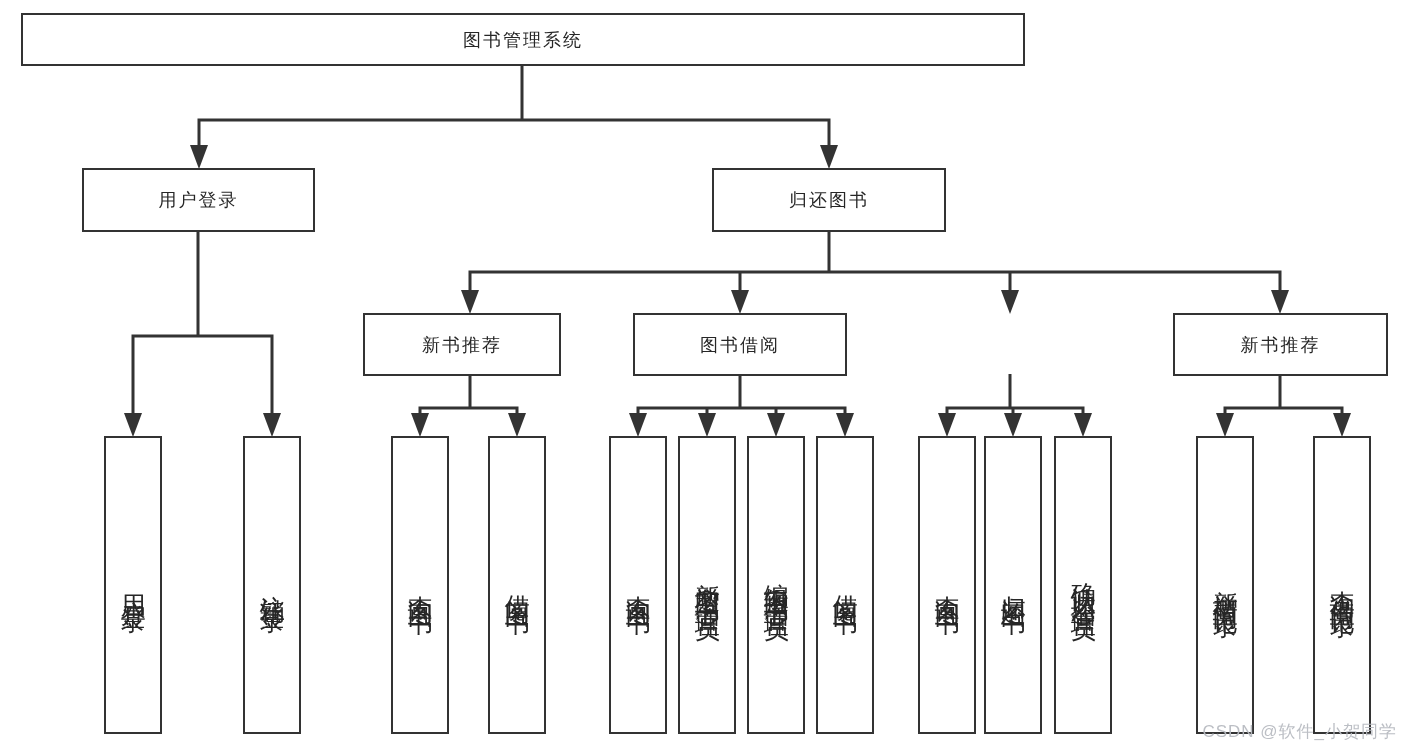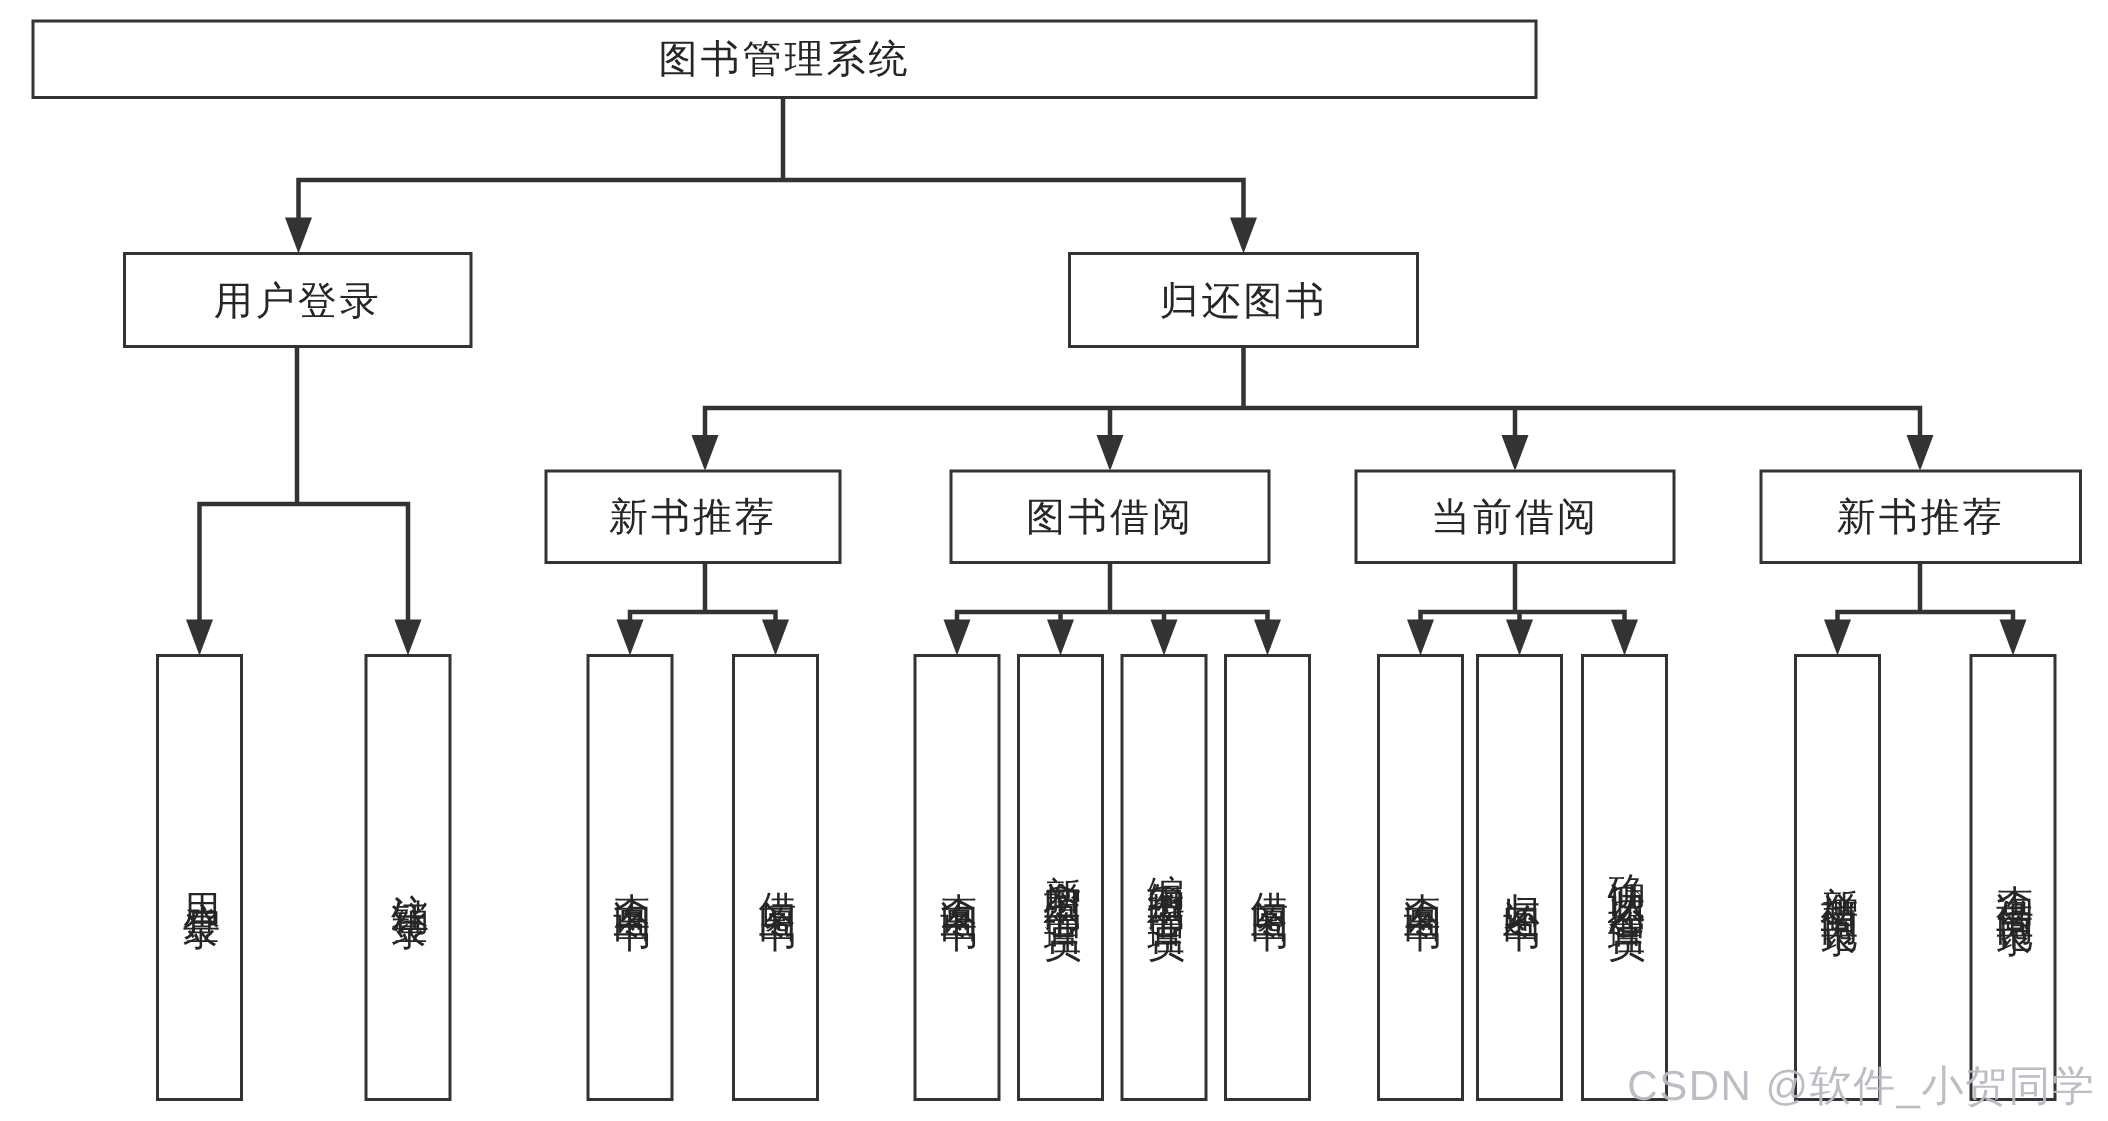--- a/index.html
+++ b/index.html
@@ -19,39 +19,39 @@
     pointer-events: none;
   }
   .node {
     position: absolute;
     box-sizing: border-box;
     border: 2.5px solid #333333;
     background: #ffffff;
     display: flex;
     align-items: center;
     justify-content: center;
-    font-size: 26px;
+    font-size: 18px;
     letter-spacing: 2px;
     color: #262626;
     z-index: 2;
   }
   .node.root { border-width: 2px; }
   .node.vert {
     writing-mode: vertical-rl;
     text-orientation: mixed;
     font-size: 25px;
     letter-spacing: 5px;
     line-height: 1.1;
     padding: 4px 0;
   }
   #watermark {
     position: absolute;
     right: 8px;
     bottom: 4px;
-    font-size: 28px;
+    font-size: 17px;
     letter-spacing: 1px;
     color: rgba(183, 187, 193, 0.95);
     z-index: 5;
     white-space: nowrap;
   }
 </style>
 </head>
 <body>
 
 <div id="canvas">
@@ -88,21 +88,20 @@
       M1333,413 L1351,413 L1342,437 Z"></path>
   </svg>
 
   <div class="node root" style="left:21px; top:13px; width:1004px; height:53px;">图书管理系统</div>
 
   <div class="node" style="left:82px; top:168px; width:233px; height:64px;">用户登录</div>
   <div class="node" style="left:712px; top:168px; width:234px; height:64px;">归还图书</div>
 
   <div class="node" style="left:363px; top:313px; width:198px; height:63px;">新书推荐</div>
   <div class="node" style="left:633px; top:313px; width:214px; height:63px;font-family:Liberation Serif, serif;">图书借阅</div>
-  <div class="node" style="left:903px; top:313px; width:214px; height:63px;">当前借阅</div>
   <div class="node" style="left:1173px; top:313px; width:215px; height:63px;">新书推荐</div>
 
   <div class="node vert" style="left:104px; top:436px; width:58px; height:298px;">用户登录</div>
   <div class="node vert" style="left:243px; top:436px; width:58px; height:298px;">注销登录</div>
 
   <div class="node vert" style="left:391px; top:436px; width:58px; height:298px;">查询图书</div>
   <div class="node vert" style="left:488px; top:436px; width:58px; height:298px;">借阅图书</div>
 
   <div class="node vert" style="left:609px; top:436px; width:58px; height:298px;">查询图书</div>
   <div class="node vert" style="left:678px; top:436px; width:58px; height:298px;">新增图书（管理员）</div>

